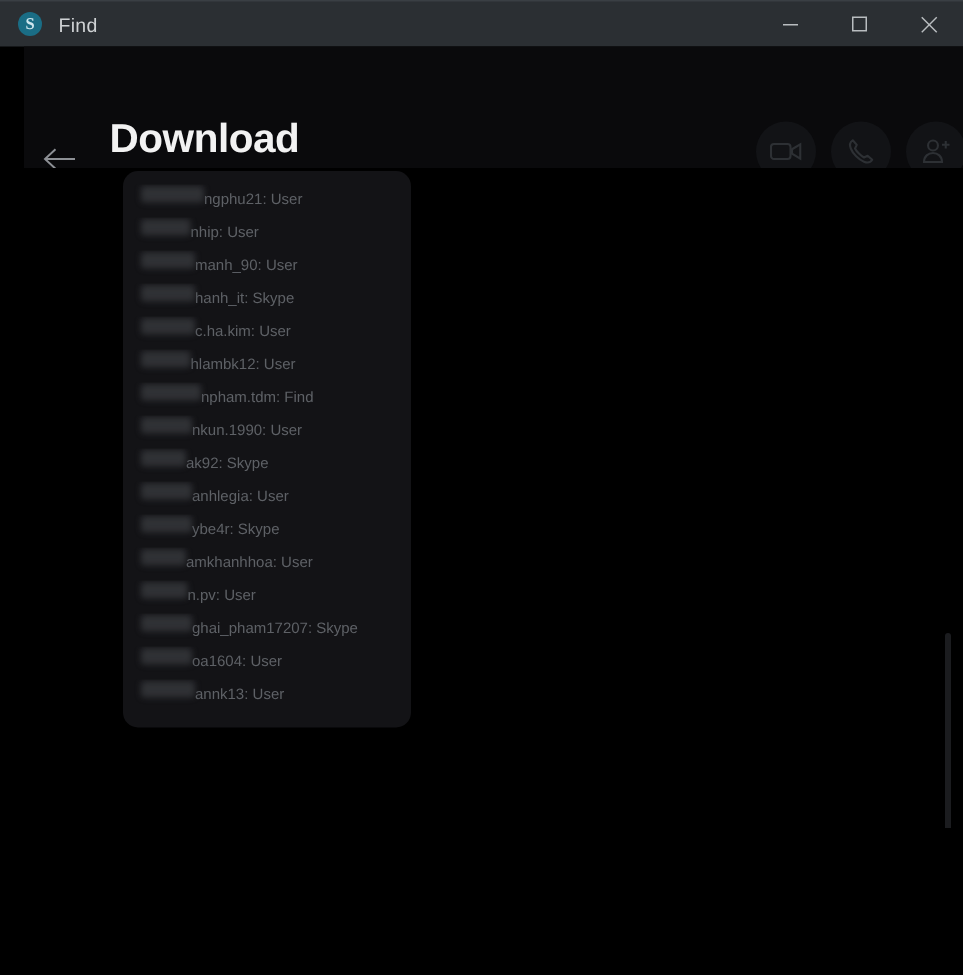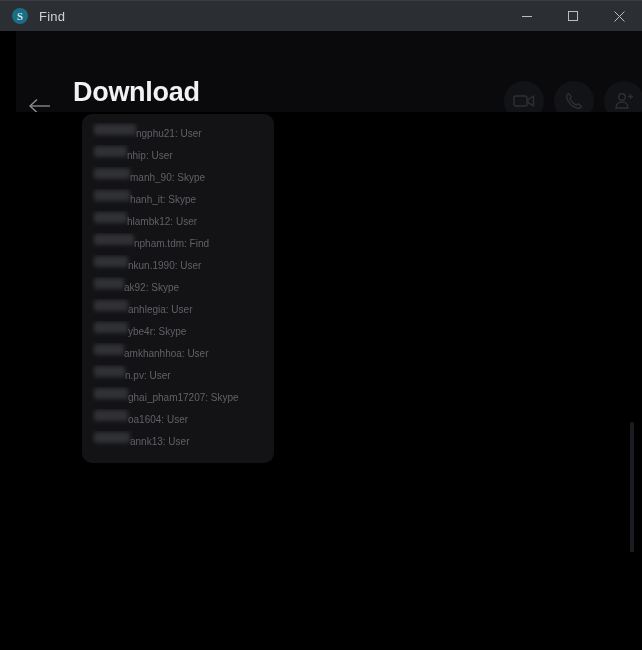--- a/index.html
+++ b/index.html
@@ -230,22 +230,23 @@
           <line x1="15" y1="4.5" x2="20" y2="4.5" stroke="currentColor" stroke-width="1.4"></line>
         </svg>
       </div>
     </div>
   </div>
 
   <div class="msg-area">
     <div class="bubble" id="bubble">
         <div class="msg-line"><span class="masked" style="width: 42px;">&nbsp;</span><span class="vis">ngphu21: User</span></div>
         <div class="msg-line"><span class="masked" style="width: 33px;">&nbsp;</span><span class="vis">nhip: User</span></div>
-        <div class="msg-line"><span class="masked" style="width: 36px;">&nbsp;</span><span class="vis">manh_90: Skype</span></div>
+        <div class="msg-line"><span class="masked" style="width: 36px;">&nbsp;</span><span class="vis">manh_90: User</span></div>
         <div class="msg-line"><span class="masked" style="width: 36px;">&nbsp;</span><span class="vis">hanh_it: Skype</span></div>
+        <div class="msg-line"><span class="masked" style="width: 36px;">&nbsp;</span><span class="vis">c.ha.kim: User</span></div>
         <div class="msg-line"><span class="masked" style="width: 33px;">&nbsp;</span><span class="vis">hlambk12: User</span></div>
         <div class="msg-line"><span class="masked" style="width: 40px;">&nbsp;</span><span class="vis">npham.tdm: Find</span></div>
         <div class="msg-line"><span class="masked" style="width: 34px;">&nbsp;</span><span class="vis">nkun.1990: User</span></div>
         <div class="msg-line"><span class="masked" style="width: 30px;">&nbsp;</span><span class="vis">ak92: Skype</span></div>
         <div class="msg-line"><span class="masked" style="width: 34px;">&nbsp;</span><span class="vis">anhlegia: User</span></div>
         <div class="msg-line"><span class="masked" style="width: 34px;">&nbsp;</span><span class="vis">ybe4r: Skype</span></div>
         <div class="msg-line"><span class="masked" style="width: 30px;">&nbsp;</span><span class="vis">amkhanhhoa: User</span></div>
         <div class="msg-line"><span class="masked" style="width: 31px;">&nbsp;</span><span class="vis">n.pv: User</span></div>
         <div class="msg-line"><span class="masked" style="width: 34px;">&nbsp;</span><span class="vis">ghai_pham17207: Skype</span></div>
         <div class="msg-line"><span class="masked" style="width: 34px;">&nbsp;</span><span class="vis">oa1604: User</span></div>

